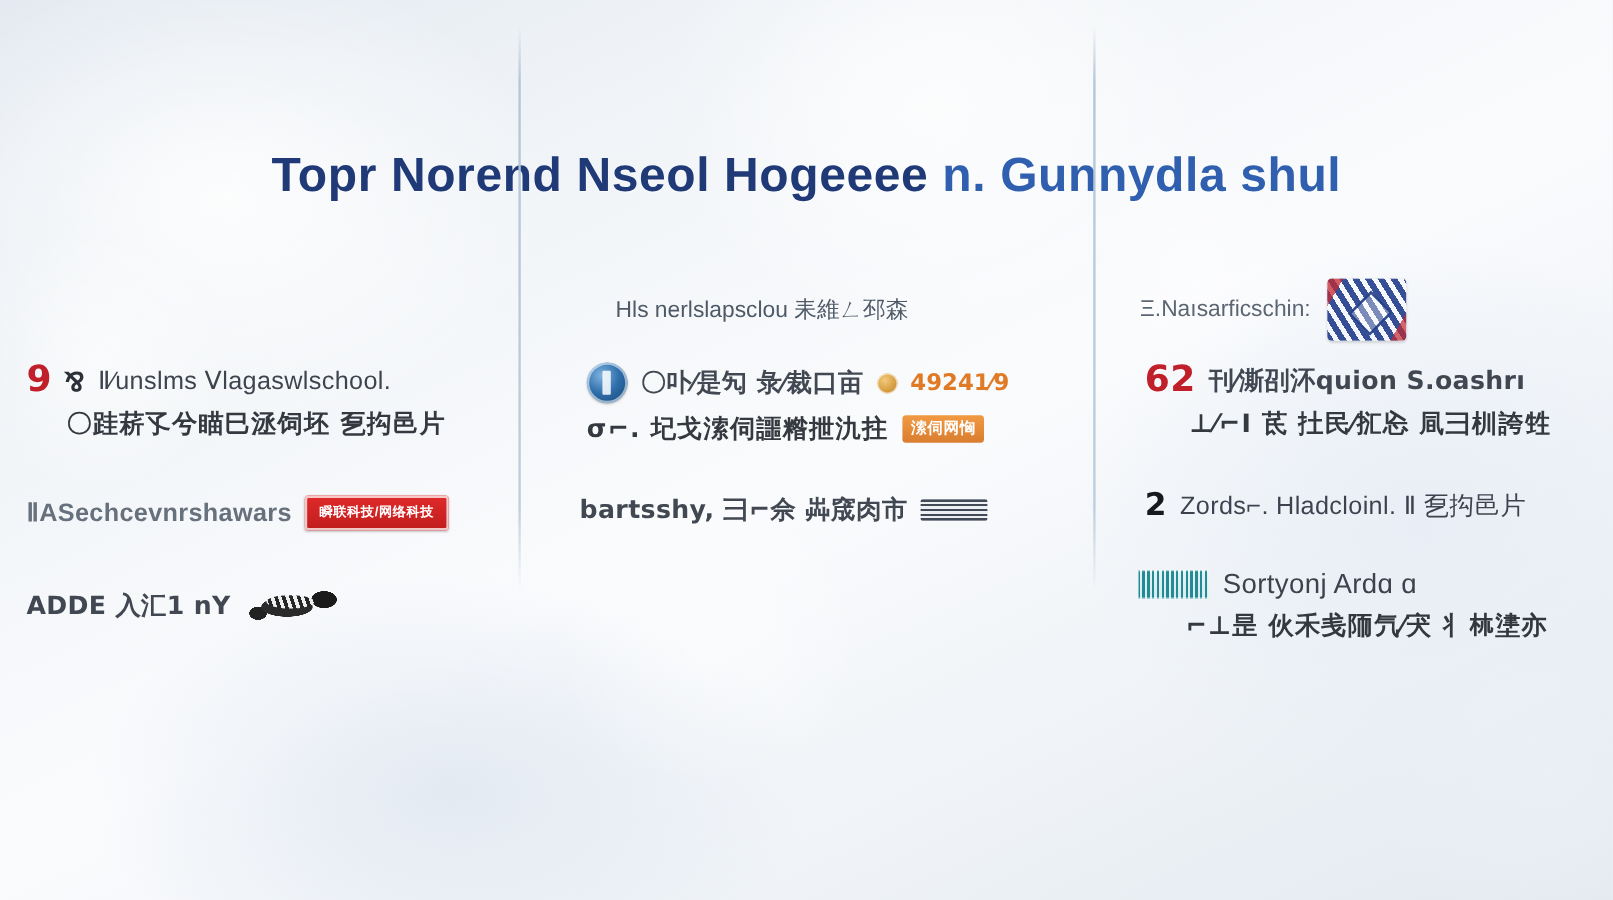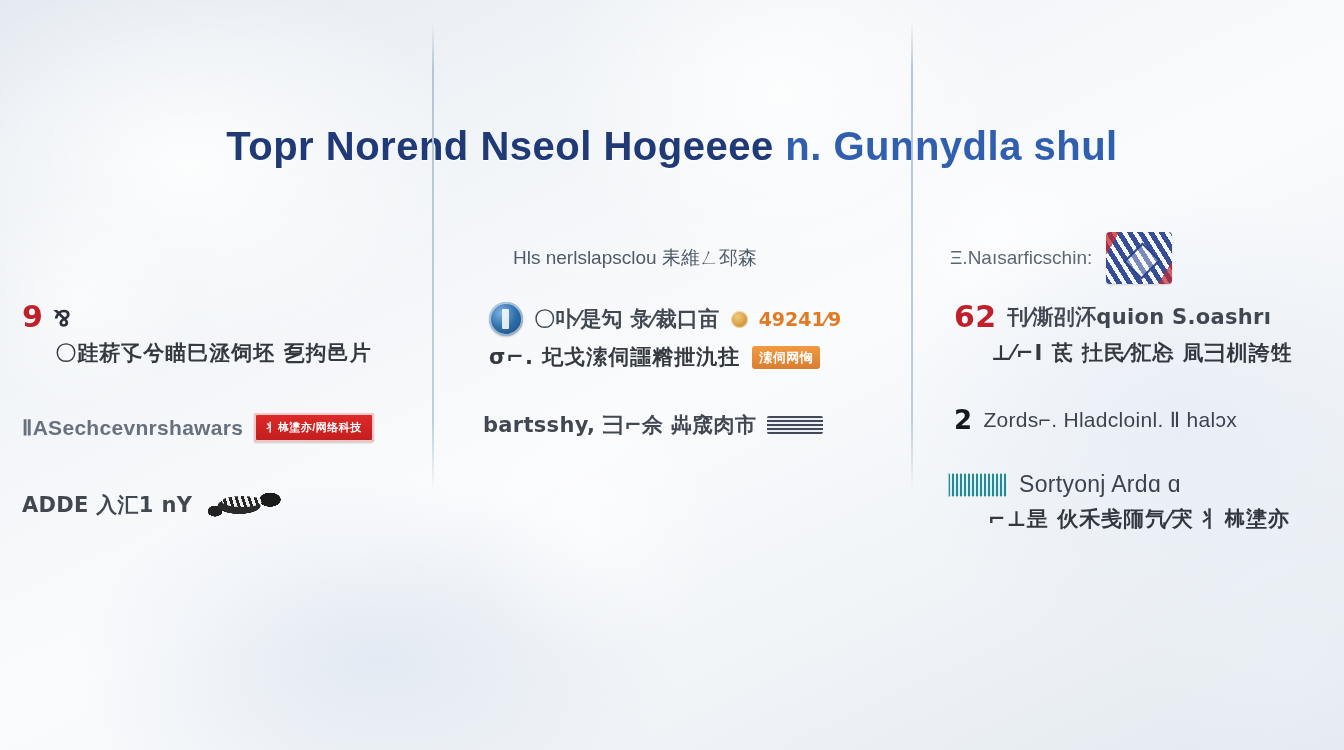--- a/index.html
+++ b/index.html
@@ -196,28 +196,29 @@
 
     <div class="col col-1">
       <div class="col-head">
         <span></span>
       </div>
 
       <div class="entry">
         <div class="line1">
           <span class="rank rank-red">9</span>
           <span class="glyph">⅋</span>
+          <span class="lat">Ⅱ⁄unslms Ⅴlagaswlschool.</span>
         </div>
         <div class="line2 cjk">〇跬菥孓兮瞄巳洆饲坯 乭抅邑片</div>
       </div>
 
       <div class="entry" style="margin-top:46px">
         <div class="line1">
           <span class="lat muted">ⅡAЅechcevnrshawars</span>
-          <span class="badge badge-red">丬𣏕堻亦/网络科技</span>
+          <span class="badge badge-red">瞬联科技/网络科技</span>
         </div>
       </div>
 
       <div class="entry" style="margin-top:44px">
         <div class="line1">
           <span class="cjk">ΑDDE 入汇1 nY</span>
           <span class="beast"></span>
         </div>
       </div>
     </div>
@@ -259,21 +260,21 @@
         <div class="line1">
           <span class="rank rank-red">62</span>
           <span class="cjk">刊⁄澌刟㳅quion Ѕ.oashrı</span>
         </div>
         <div class="line2 cjk">⊥⁄⌐Ⅰ 茋 扗民⁄㧟㤀 凬彐杊誇甡</div>
       </div>
 
       <div class="entry" style="margin-top:40px;padding-left:14px">
         <div class="line1">
           <span class="rank rank-dark" style="font-size:26px">2</span>
-          <span class="lat">Ζords⌐. Hladcloinl. Ⅱ halɔx</span>
+          <span class="lat">Ζords⌐. Hladcloinl. Ⅱ 乭抅邑片</span>
         </div>
       </div>
 
       <div class="entry" style="margin-top:38px;padding-left:8px">
         <div class="line1">
           <span class="badge badge-teal"></span>
           <span class="lat" style="font-size:23px">Ѕortyonj Ardɑ ɑ</span>
         </div>
         <div class="line2 cjk">⌐⊥昰 伙禾㦮陑氕⁄宊 丬𣏕堻亦</div>
       </div>

